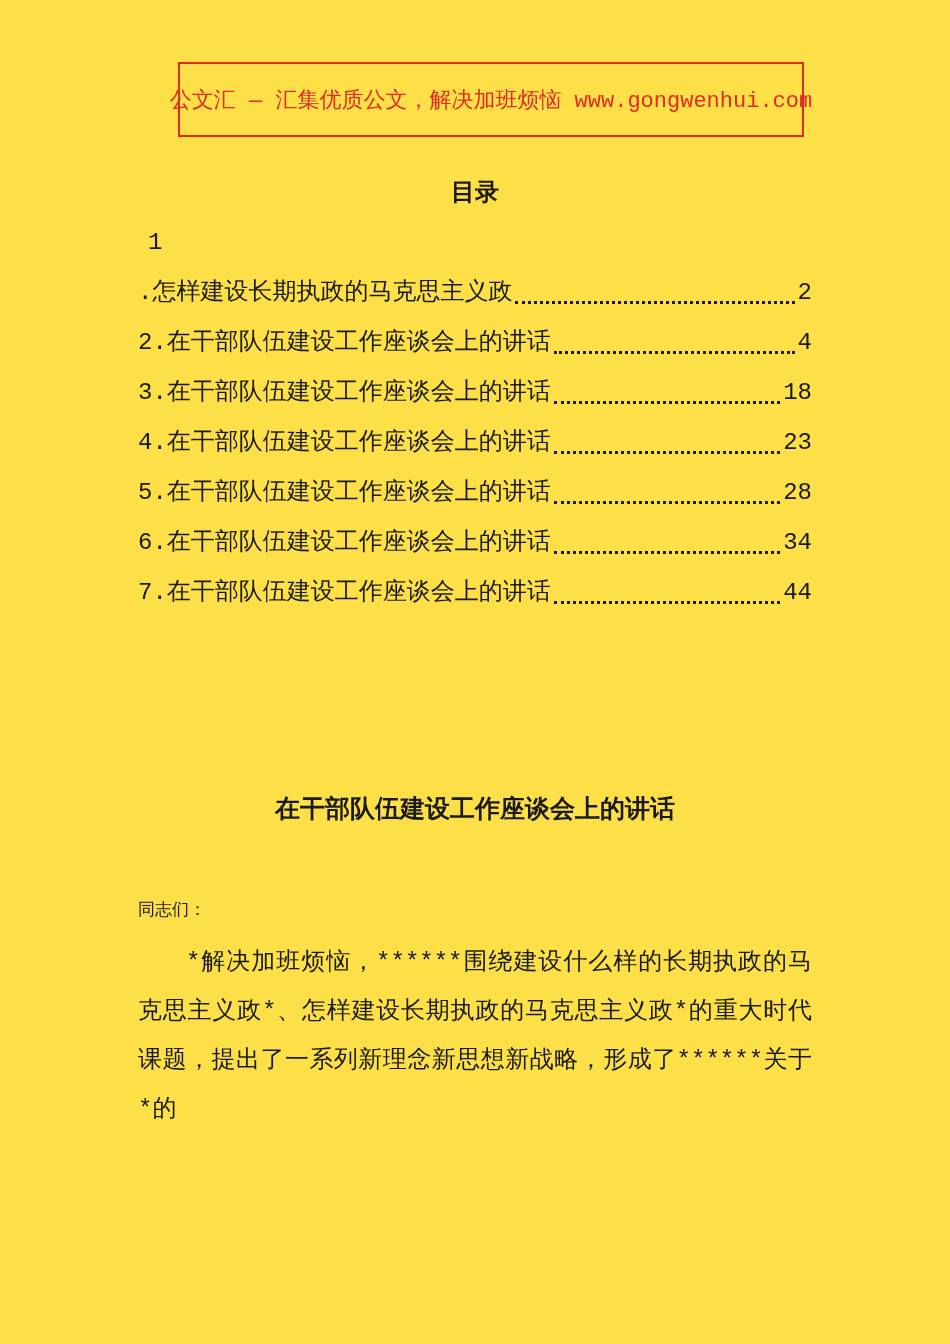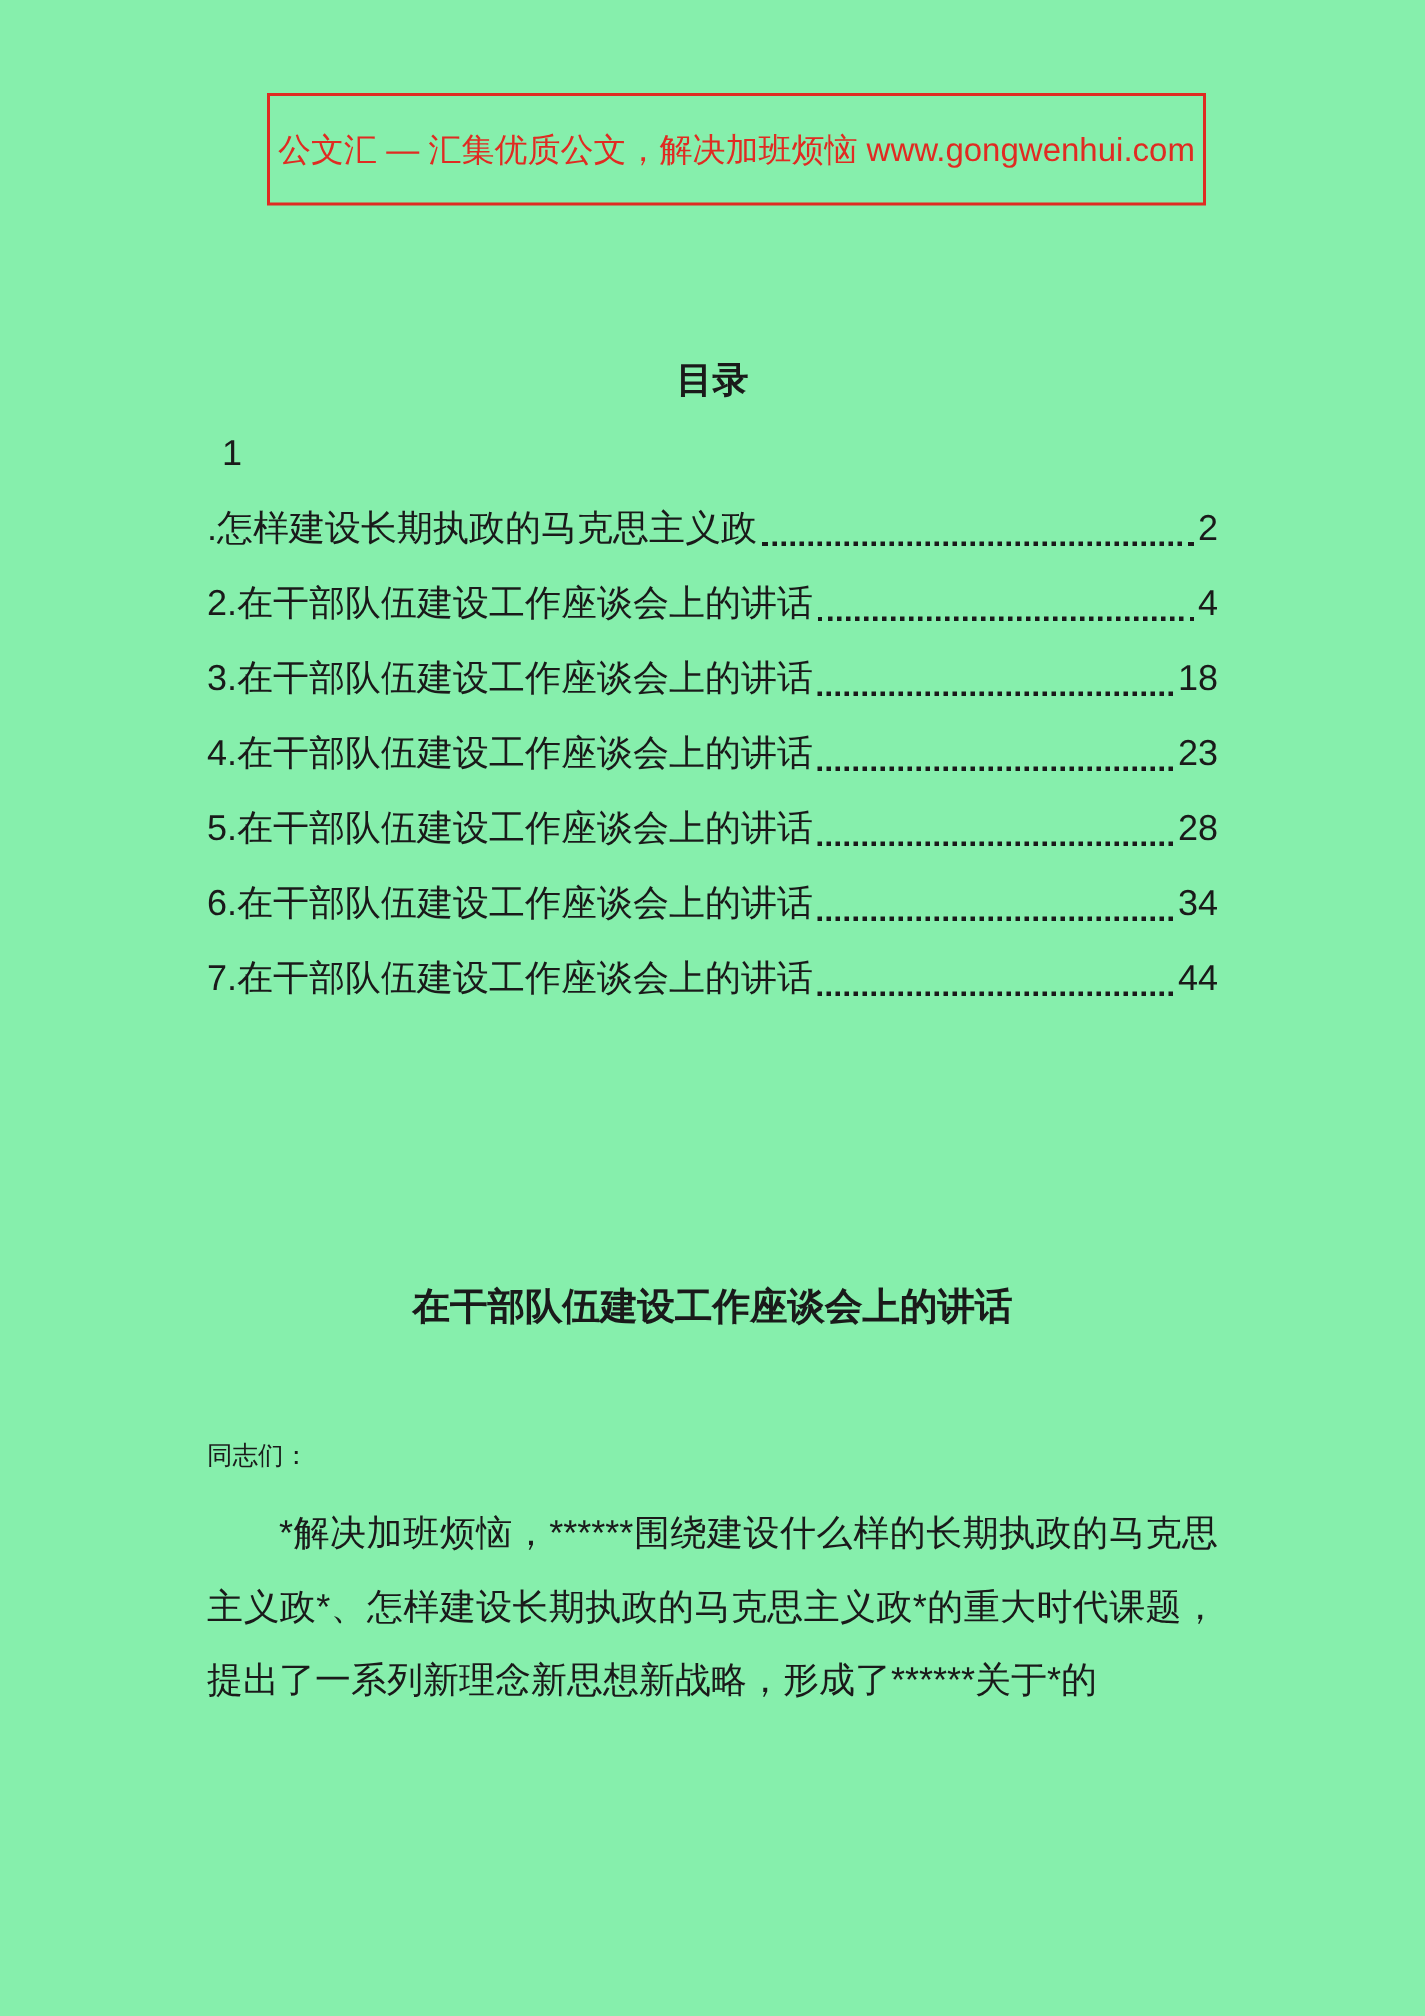--- a/index.html
+++ b/index.html
@@ -1,36 +1,36 @@
 <!DOCTYPE html>
 <html style="--red: #e02b22; --ink: #1a1a1a;"><head>
 <meta charset="utf-8">
 <style>
   :root { --red:#e02b22; --ink:#1a1a1a; }
   * { margin:0; padding:0; box-sizing:border-box; }
   html,body { background:#ffffff; }
   body { font-family:"Liberation Sans","DejaVu Sans",sans-serif; color:var(--ink); }
   .page {
     position:relative; width:950px; height:1344px; margin:0 auto;
-    background:#86efac; overflow:hidden;
+    background:#fde047; overflow:hidden;font-family:Liberation Mono, monospace;
   }
   .content { padding:0 138px; }
   .watermark-box {
     margin:62px auto 0; width:626px; height:75px;
     border:2px solid var(--red);
     display:flex; align-items:center; justify-content:center;
     transform:translateX(16px);
   }
   .watermark-text { color:var(--red); font-size:22px; white-space:nowrap; }
   .doc-title {
     margin-top:53px; text-align:center;
     font-size:25px; font-weight:bold; line-height:28px;
   }
   .toc-heading {
-    margin-top:103px; text-align:center;
+    margin-top:43px; text-align:center;
     font-size:24px; font-weight:bold; line-height:28px;
   }
   .toc-block { margin-top:10px; font-size:24px; }
   .toc-orphan { line-height:50px; padding-left:10px; }
   .toc-row { display:flex; line-height:50px; }
   .toc-label { white-space:nowrap; }
   .toc-dots { flex:1; position:relative; min-width:20px; }
   .toc-dots::after {
     content:""; position:absolute; left:3px; right:3px; bottom:14px;
     border-bottom:3px dotted var(--ink);

